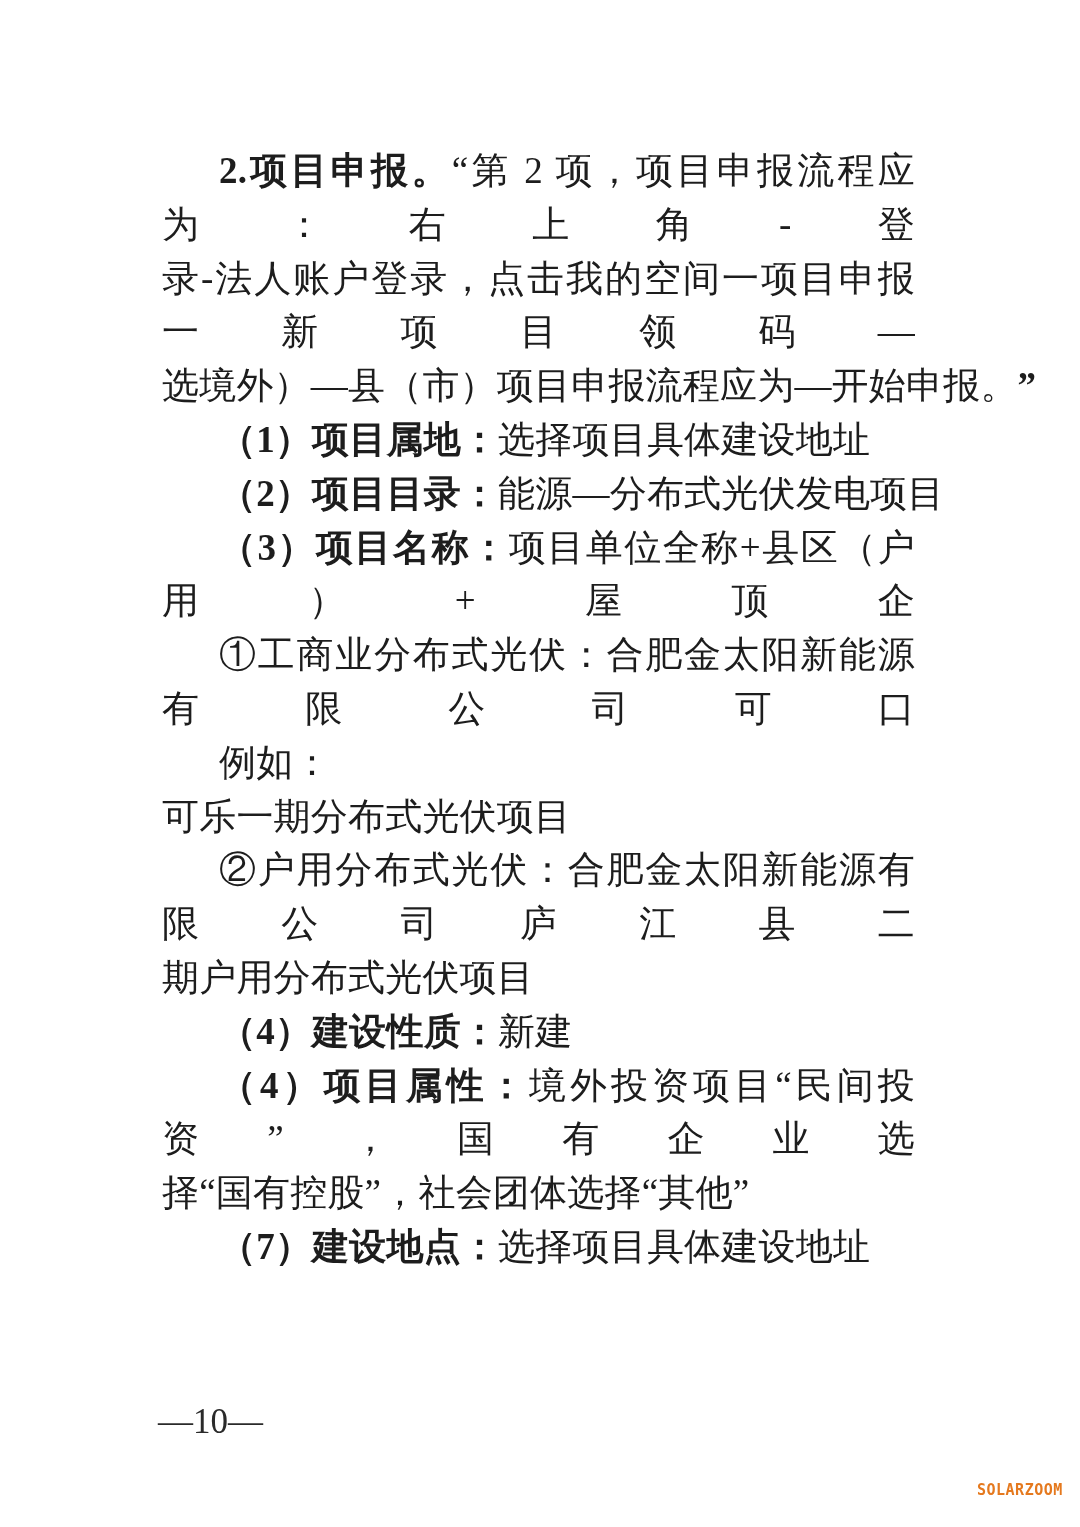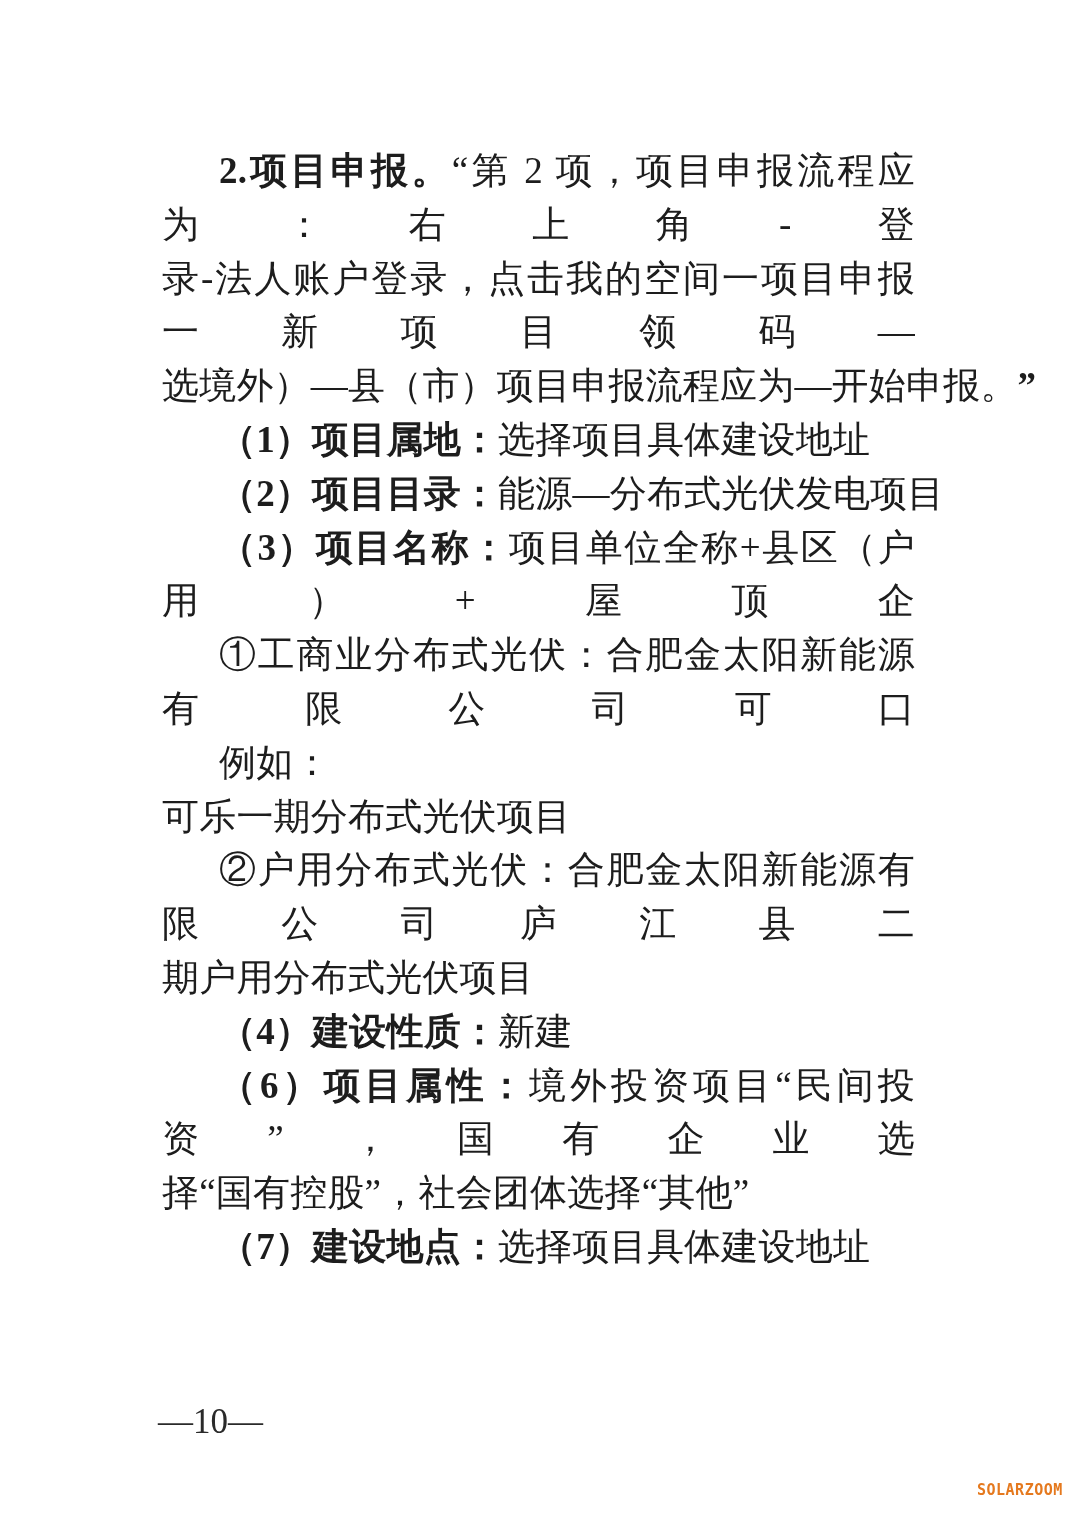--- a/index.html
+++ b/index.html
@@ -58,21 +58,21 @@
   <div class="ln"><span>选境外）—县（市）项目申报流程应为—开始申报。</span><span class="b">”</span></div>
   <div class="ln ind"><span class="b">（1）项目属地：</span><span>选择项目具体建设地址</span></div>
   <div class="ln ind"><span class="b">（2）项目目录：</span><span>能源—分布式光伏发电项目</span></div>
   <div class="ln ind jst"><span class="b">（3）项目名称：</span><span>项目单位全称+县区（户用）+屋顶企</span></div>
   <div class="ln ind jst"><span>①工商业分布式光伏：合肥金太阳新能源有限公司可口</span></div>
   <div class="ln ind"><span>例如：</span></div>
   <div class="ln"><span>可乐一期分布式光伏项目</span></div>
   <div class="ln ind jst"><span>②户用分布式光伏：合肥金太阳新能源有限公司庐江县二</span></div>
   <div class="ln"><span>期户用分布式光伏项目</span></div>
   <div class="ln ind"><span class="b">（4）建设性质：</span><span>新建</span></div>
-  <div class="ln ind jst"><span class="b">（6）项目属性：</span><span>境外投资项目“民间投资”，国有企业选</span></div>
+  <div class="ln ind jst"><span class="b">（4）项目属性：</span><span>境外投资项目“民间投资”，国有企业选</span></div>
   <div class="ln"><span>择“国有控股”，社会团体选择“其他”</span></div>
   <div class="ln ind"><span class="b">（7）建设地点：</span><span>选择项目具体建设地址</span></div>
 
 </div>
 
 <div class="page-number">—10—</div>
 
 <div class="watermark">SOLARZOOM</div>
 
 </body></html>

